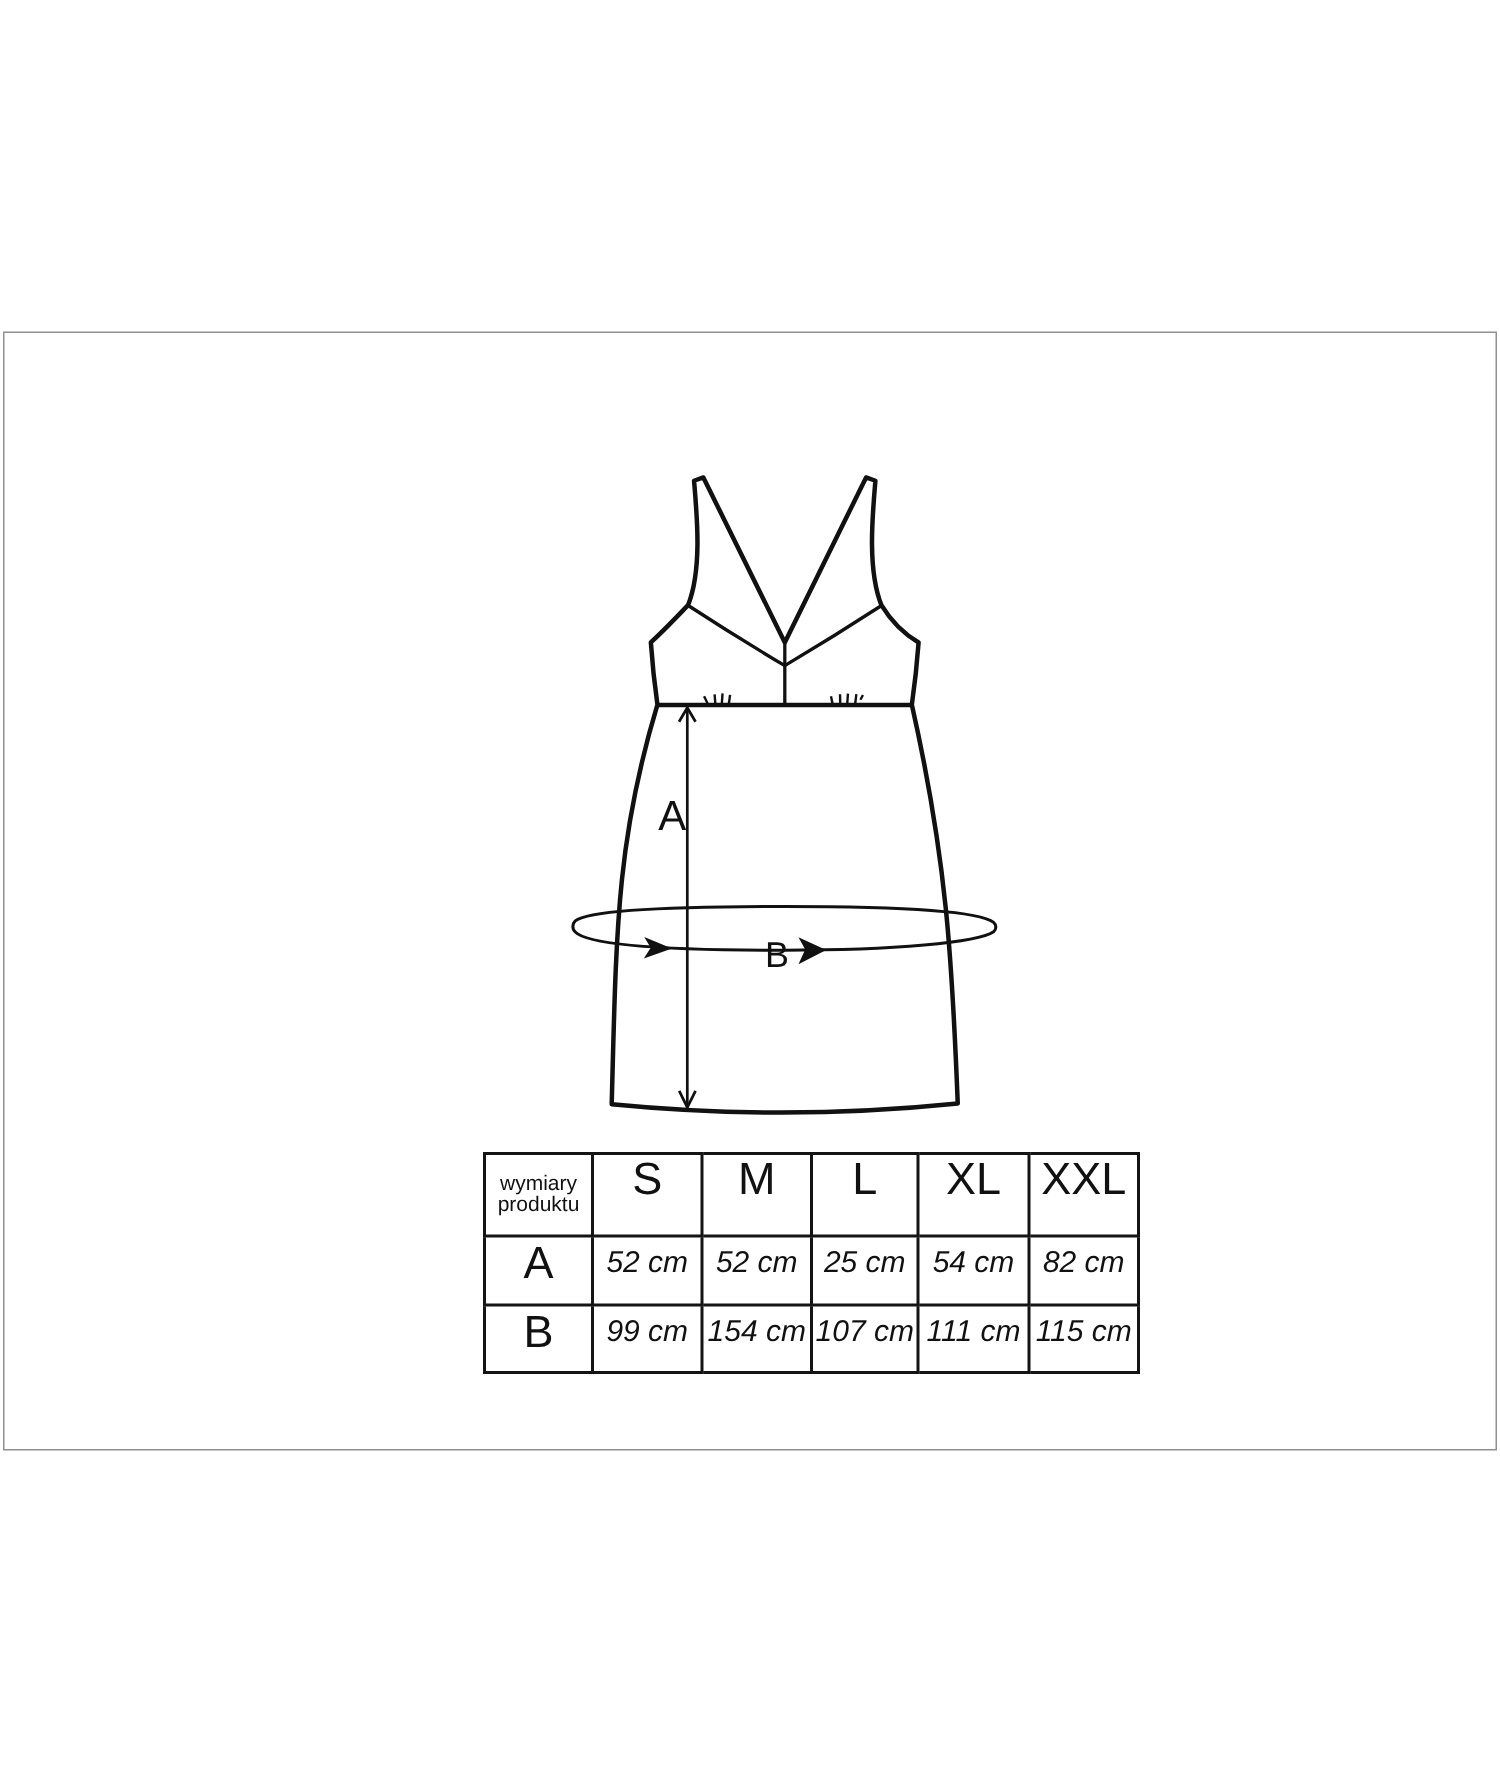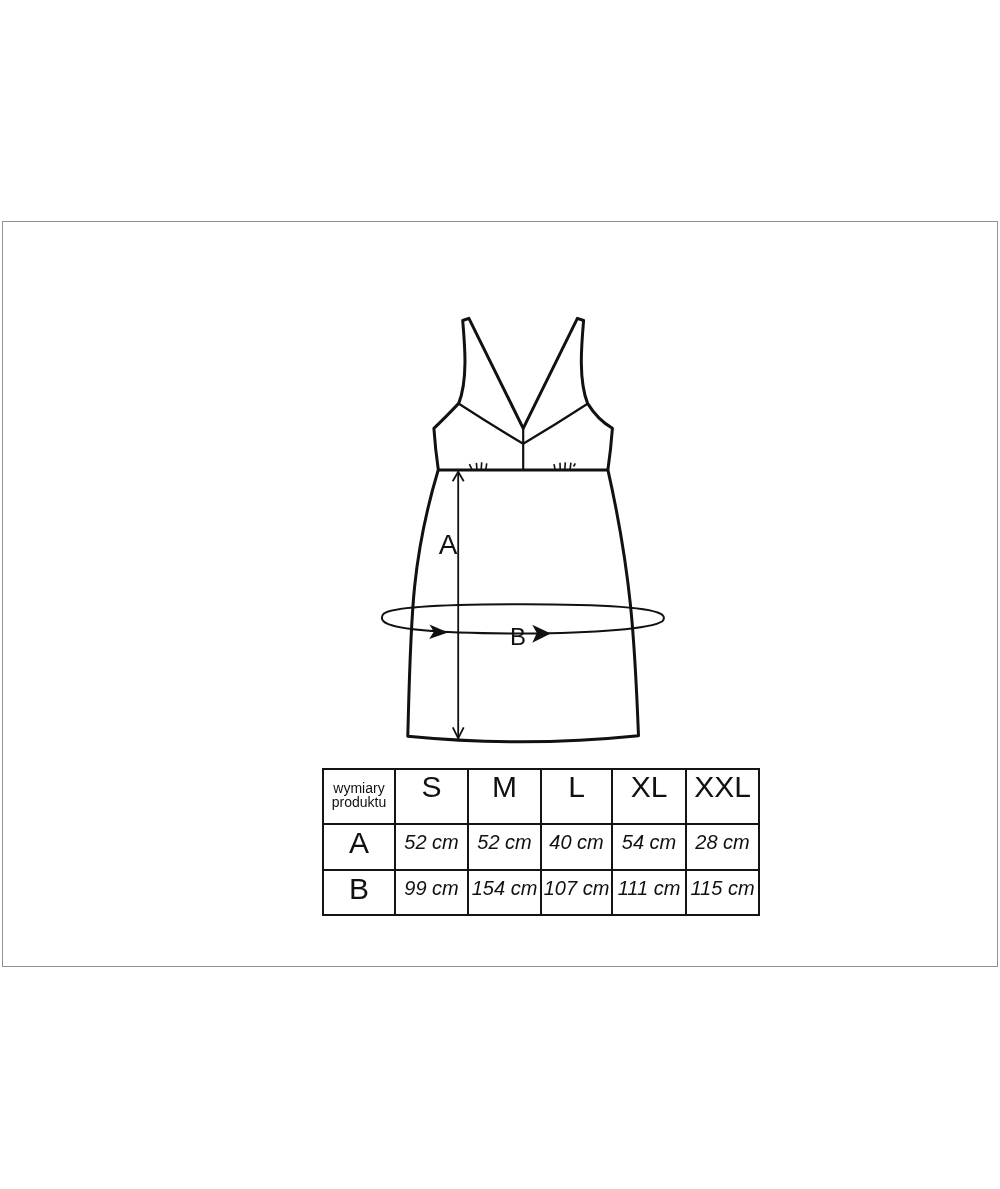--- a/index.html
+++ b/index.html
@@ -106,25 +106,25 @@
     <td class="hdr">XXL</td>
   </tr>
   <tr style="height:46px">
 
     <td class="lbl">A</td>
 
     <td class="num">52 cm</td>
 
     <td class="num">52 cm</td>
 
-    <td class="num">40 cm</td>
+    <td class="num">25 cm</td>
 
     <td class="num">54 cm</td>
 
-    <td class="num">28 cm</td>
+    <td class="num">82 cm</td>
   </tr>
   <tr style="height:45px">
 
     <td class="lbl">B</td>
 
     <td class="num" style="padding-right:0">99 cm</td>
 
     <td class="num">154 cm</td>
 
     <td class="num">107 cm</td>

